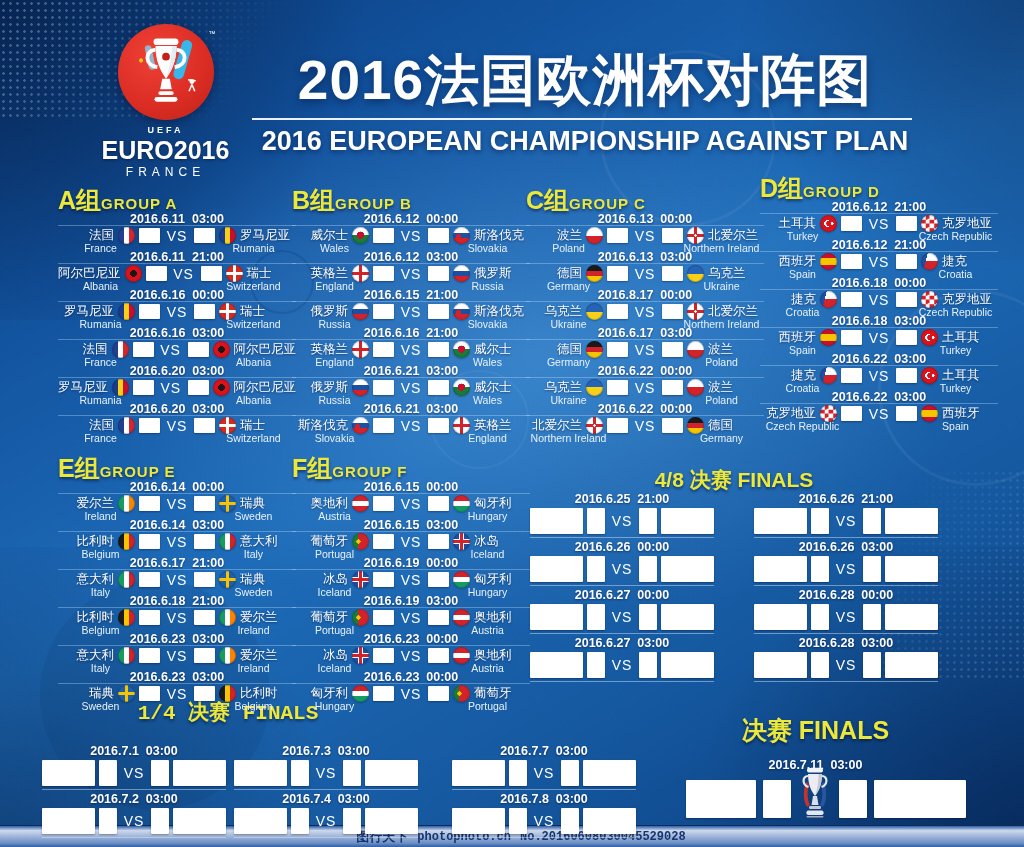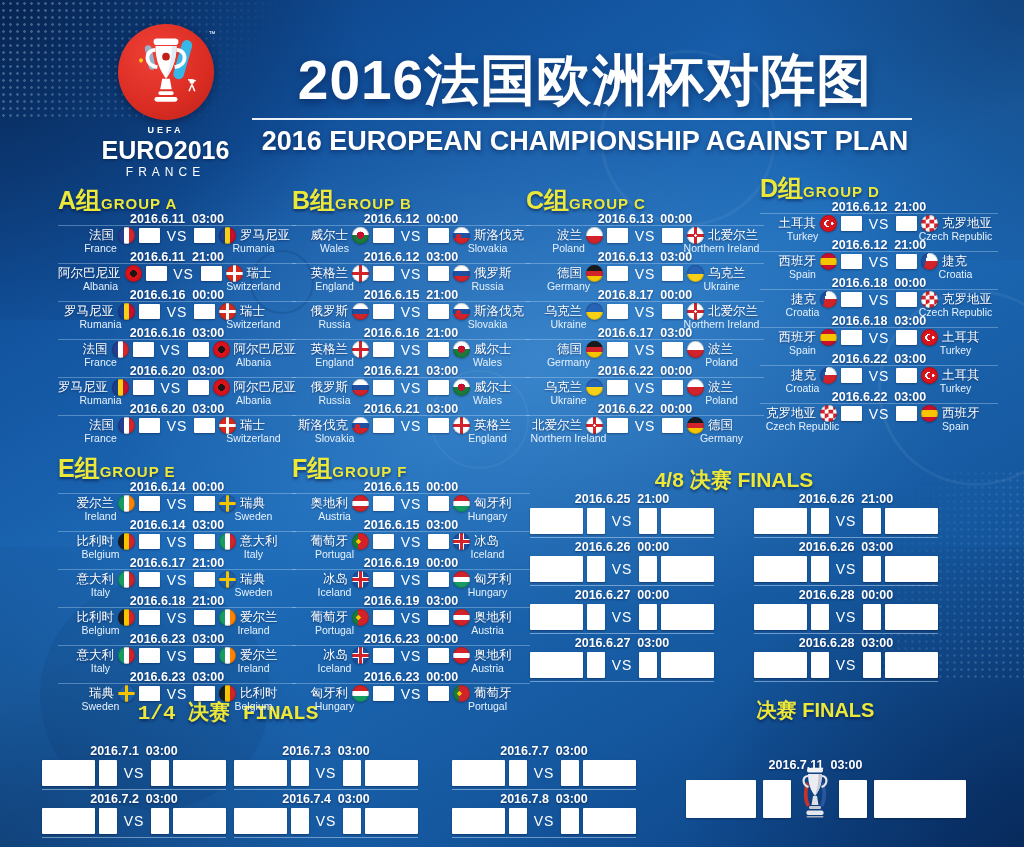--- a/index.html
+++ b/index.html
@@ -81,21 +81,21 @@
   .flag-austria{background:linear-gradient(180deg,#d2232a 33%,#fff 33% 66%,#d2232a 66%);}
   .flag-hungary{background:linear-gradient(180deg,#d2232a 33%,#fff 33% 66%,#169b62 66%);}
   .flag-portugal{background-image:radial-gradient(circle at 38% 50%,#f7c500 0 15%,transparent 17%),linear-gradient(90deg,#1a7a3a 38%,#d2232a 38%);}
   .flag-iceland{background-image:linear-gradient(90deg,transparent 44%,#d2232a 44% 56%,transparent 56%),linear-gradient(0deg,transparent 44%,#d2232a 44% 56%,transparent 56%),linear-gradient(90deg,transparent 37%,#fff 37% 63%,transparent 63%),linear-gradient(0deg,transparent 37%,#fff 37% 63%,transparent 63%);background-color:#1f4fa0;}
   
   .sec-title{position:absolute;text-align:center;font-weight:bold;color:#ece83a;z-index:3;
     text-shadow:0 2px 3px rgba(0,10,50,.55);font-size:21px;}
   .t-r16{left:530px;top:466px;width:408px;}
   .t-qf{left:40px;top:698px;width:376px;font-family:Liberation Mono, monospace;}
   .t-sf{left:450px;top:722px;width:190px;}
-  .t-final{left:728px;top:697px;width:175px;font-size:20px;}
+  .t-final{left:728px;top:714px;width:175px;font-size:25px;}
   .ko-col{position:absolute;width:184px;}
   .ko-match{margin-bottom:2px;}
   .ko-row{display:flex;align-items:center;justify-content:center;gap:4px;padding-bottom:3px;
     border-bottom:1px solid rgba(220,238,255,.45);}
   .ko-wide{width:54px;height:26px;background:#fff;border-radius:1px;box-shadow:0 1px 2px rgba(0,5,30,.35);}
   .ko-small{width:18px;height:26px;background:#fff;border-radius:1px;box-shadow:0 1px 2px rgba(0,5,30,.35);}
   .ko-match .m-date{margin-bottom:3px;}
   
   .final-date{position:absolute;left:728px;top:758px;width:175px;z-index:3;}
   .final-row{position:absolute;left:686px;top:778px;display:flex;align-items:center;gap:7px;z-index:3;}
@@ -952,13 +952,18 @@
       <span class="ko-wide"></span>
       <span class="ko-small"></span>
       <span class="m-vs">VS</span>
       <span class="ko-small"></span>
       <span class="ko-wide"></span>
     </div>
   </div>
       </div>
     </div>
 
+  <div class="wm">
+    <span class="site">图行天下</span>
+    <span class="mono">photophoto.cn</span>
+    <span class="mono">No.20160608030045529028</span>
+  </div>
 </div>
 
 </body></html>

